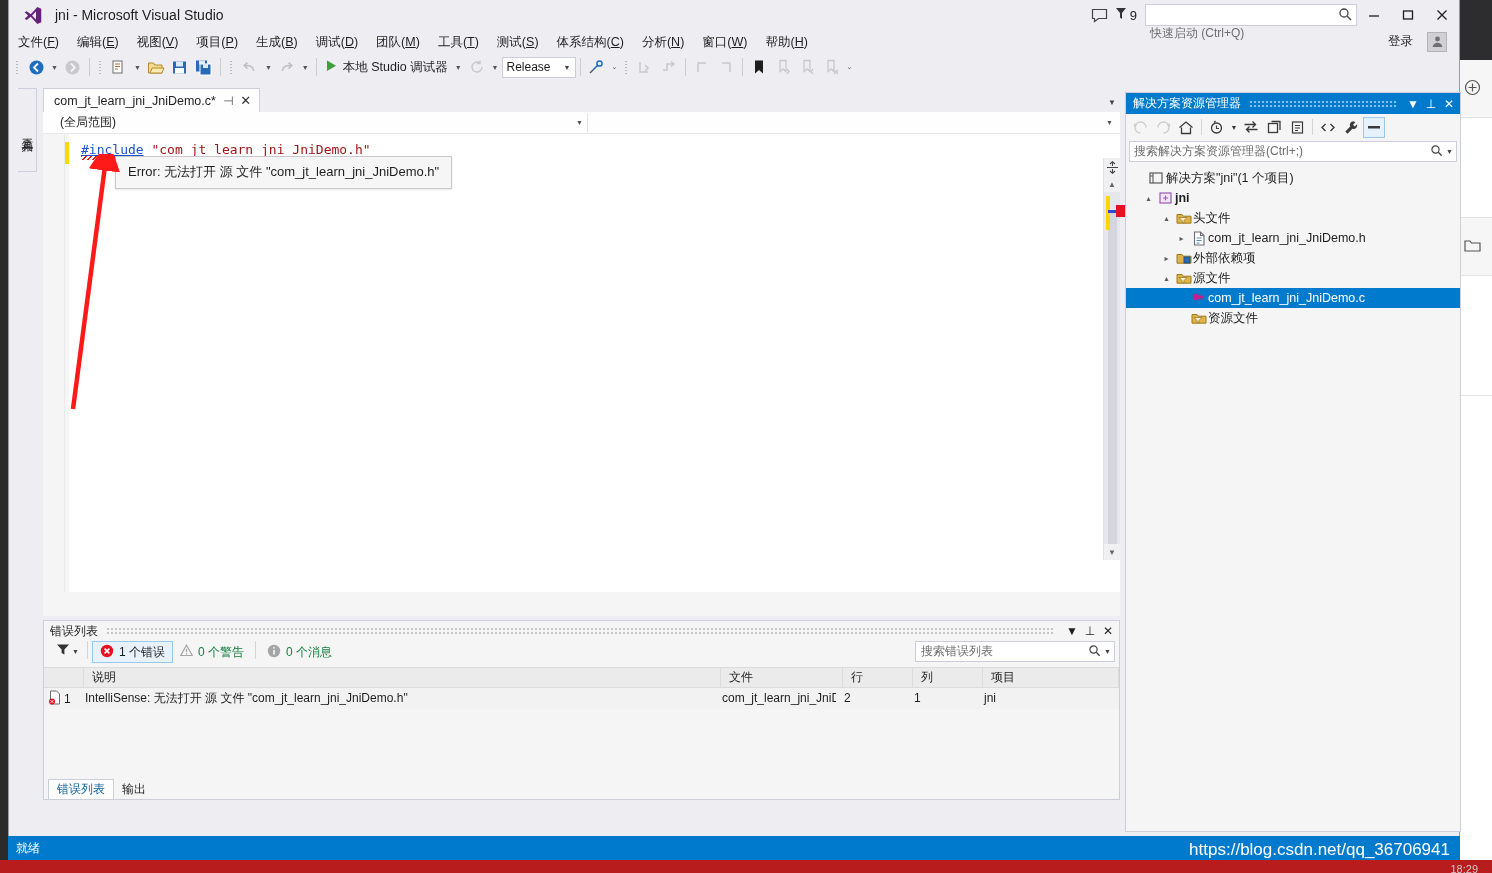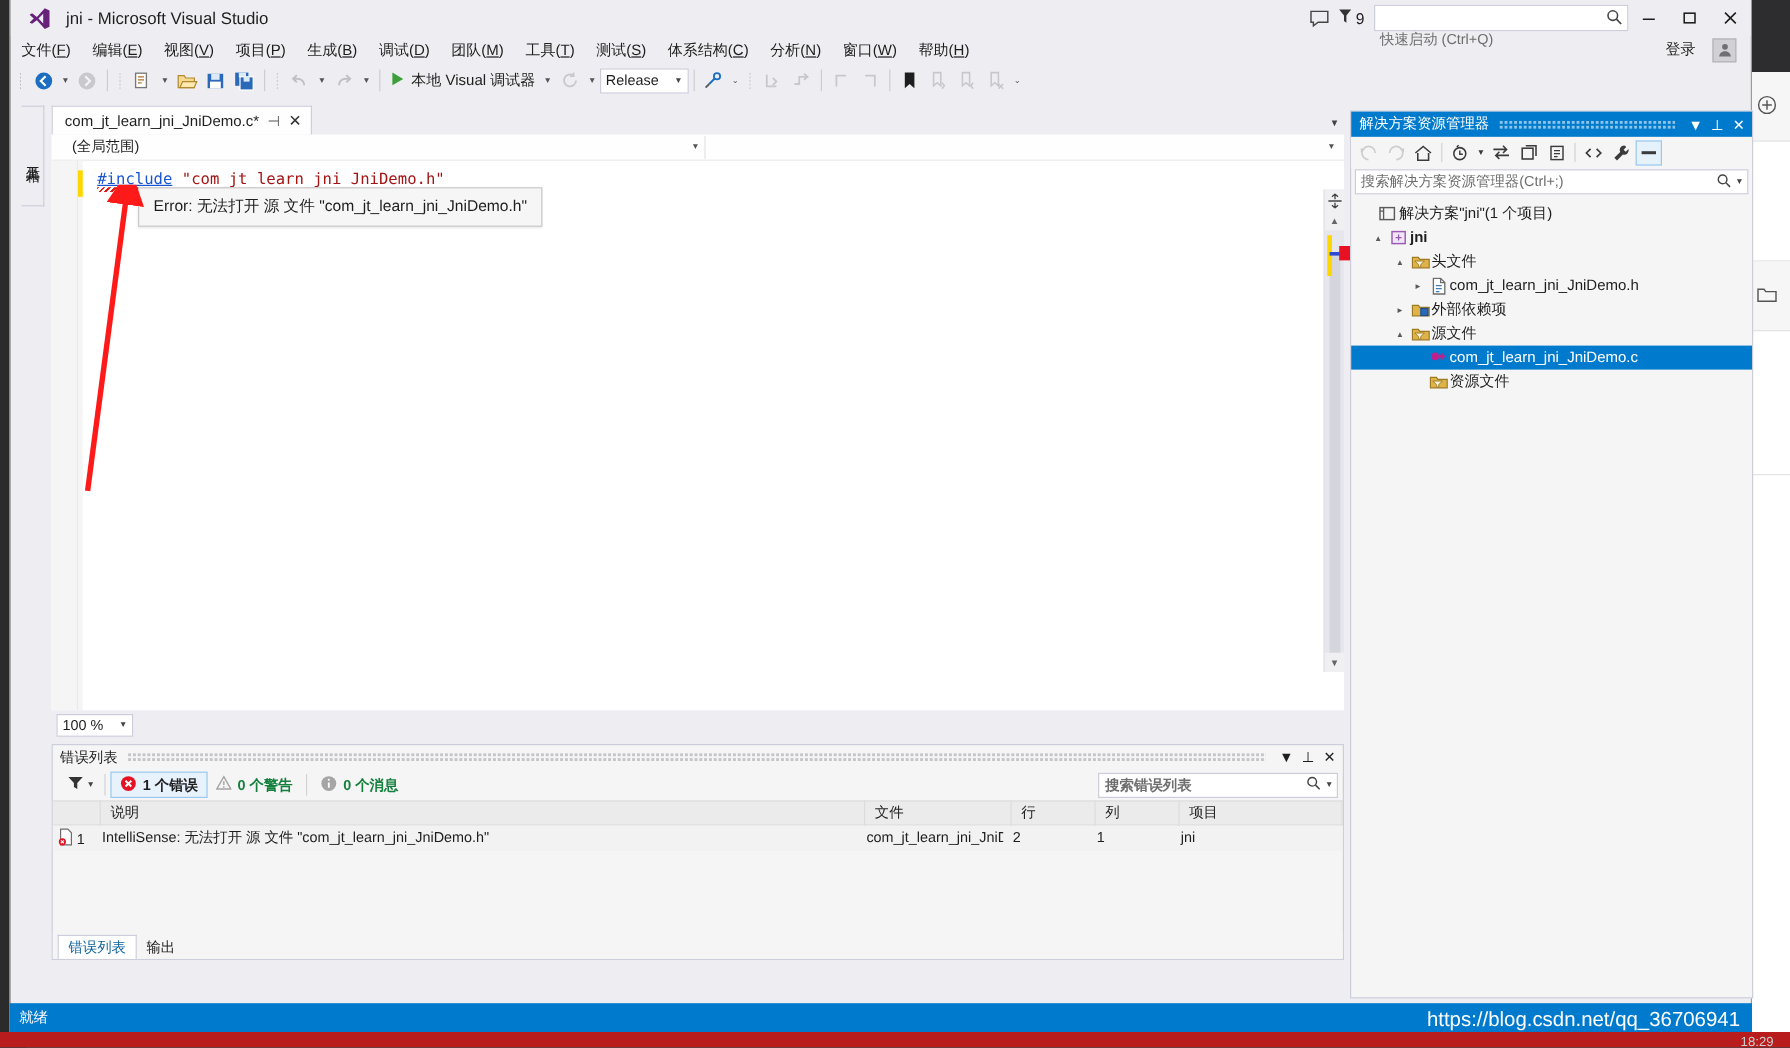--- a/index.html
+++ b/index.html
@@ -197,21 +197,21 @@
 
   
   .errpanel {
     position: absolute; left: 34px; top: 620px; width: 1077px; height: 180px;
     background: #f5f5f5; border: 1px solid #cccedb;
   }
   .ep-title { height: 20px; display: flex; align-items: center; padding: 0 2px 0 6px; font-size: 12px; color: #1e1e1e; }
   .ep-title .dots { flex: 1; height: 8px; margin: 0 8px;
     background-image: radial-gradient(#c4c4c9 40%, transparent 41%); background-size: 4px 4px; }
   .ep-title .ti { width: 18px; text-align: center; }
-  .ep-toolbar { height: 26px; display: flex; align-items: center; padding-left: 8px; gap: 0; position: relative; font-weight: bold;}
+  .ep-toolbar { height: 26px; display: flex; padding-left: 8px; gap: 0; position: relative;}
   .filt-btn { display: flex; align-items: center; gap: 2px; padding: 0 4px; height: 20px;}
   .cat-btn {
     display: flex; align-items: center; gap: 5px; height: 22px; padding: 0 7px; font-size: 12px;
   }
   .cat-btn.sel { border: 1px solid #99c9ef; background: #e8f2fc; }
   .cat-btn.dim { color: #15803d; }
   .vline { width: 1px; height: 18px; background: #d3d3d8; margin: 0 4px; }
   .ep-search {
     position: absolute; right: 4px; width: 200px; height: 21px; background: #fff; border: 1px solid #cccedb;
     display: flex; align-items: center; padding: 0 3px 0 5px; font-size: 12px; color: #6e6e6e;
@@ -407,21 +407,21 @@
           </svg>
       </div>
       <div class="caretsm">▼</div>
       <div class="tsep"></div>
       <div class="runbtn">
         <span>
           <svg width="13" height="14" viewBox="0 0 13 14">
               <path d="M2 1.5l9 5.3-9 5.3z" fill="#3ba03b"></path>
             </svg>
         </span>
-        <span class="runlabel">本地 Visual 调试器</span>
+        <span class="runlabel">本地 Studio 调试器</span>
       </div>
       <div class="caretsm">▼</div>
       <div class="tbtn dis">
         <svg width="16" height="16" viewBox="0 0 16 16">
             <path d="M13 8a5 5 0 11-2-4" fill="none" stroke="#8b8b90" stroke-width="1.5"></path>
             <path d="M11 1.5v3h-3" fill="none" stroke="#8b8b90" stroke-width="1.5"></path>
           </svg>
       </div>
       <div class="caretsm">▼</div>
       <div class="cfgbox">
@@ -542,26 +542,20 @@
           </div>
           <div class="vsc-btn">▲</div>
           <div class="vsc-track"></div>
           <div class="vsc-marker-yellow"></div>
           <div class="vsc-marker-blue"></div>
           <div class="vsc-marker-red"></div>
           <div class="vsc-btn" style="position:absolute;bottom:0;left:0;right:0">▼</div>
         </div>
       </div>
 
-      <div class="zoomrow">
-        <div class="zoombox">
-          <span>100 %</span>
-          <span style="font-size:7px;color:#444">▼</span>
-        </div>
-      </div>
     </div>
 
     <div class="solexp">
       <div class="se-title">
         <span class="t">解决方案资源管理器</span>
         <span class="dots"></span>
         <span class="ti">▼</span>
         <span class="ti">⊥</span>
         <span class="ti">✕</span>
       </div>

